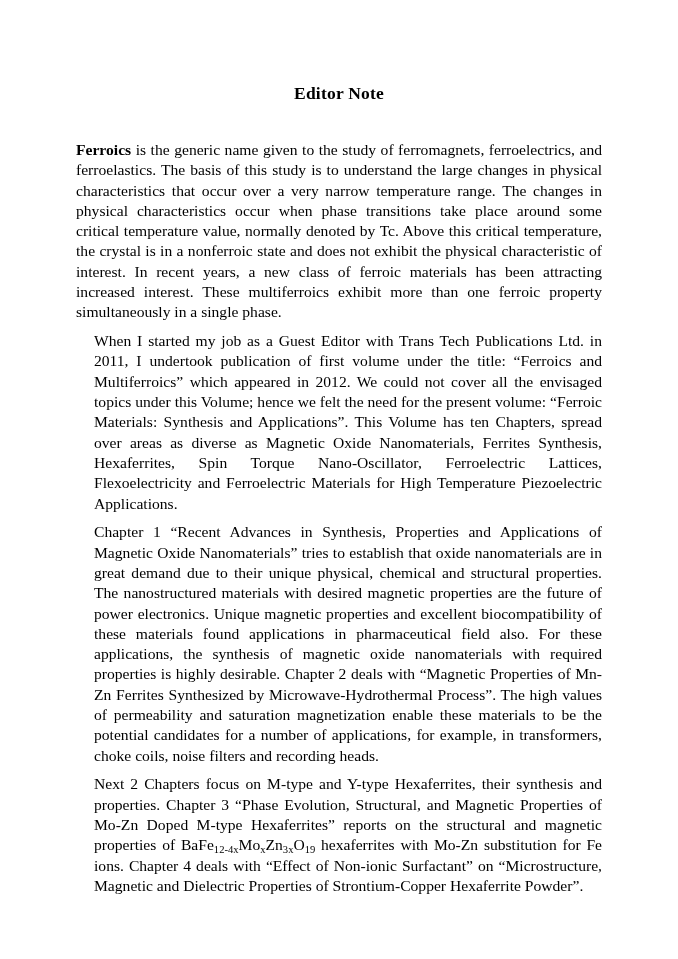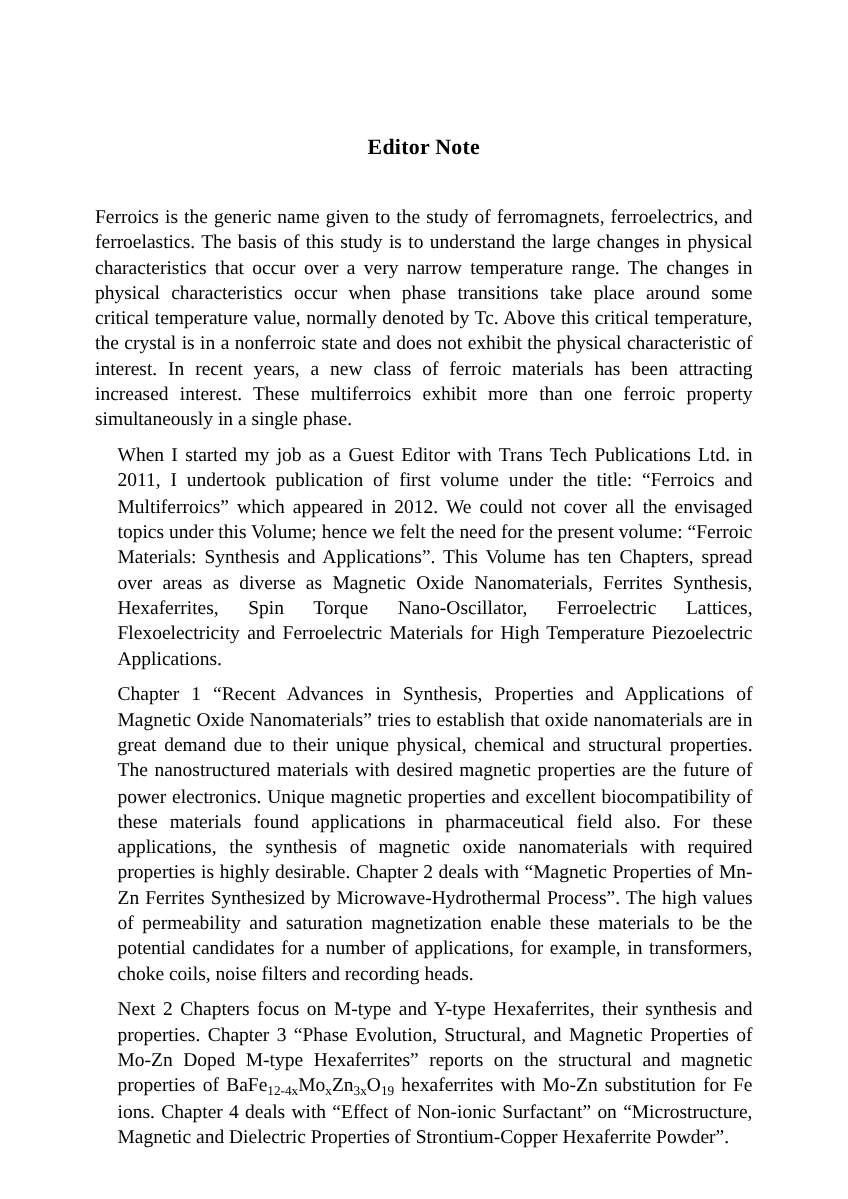--- a/index.html
+++ b/index.html
@@ -25,40 +25,40 @@
     position: absolute;
     left: 76px;
     top: 0;
     width: 526px;
   }
   .doc-title {
     font-size: 17.5px;
     font-weight: bold;
     text-align: center;
     margin: 0;
-    padding-top: 107px;
+    padding-top: 83px;
     letter-spacing: 0.2px;
   }
   .para {
     font-size: 15.6px;
     line-height: 20.3px;
     text-align: justify;
     text-justify: inter-word;
     margin: 0;
     hyphens: none;
   }
   .para-first {
     margin-top: 36px;
   }
   .para + .para {
     margin-top: 8.5px;
     margin-left: 18px;
   }
   .lead-bold {
-    font-weight: normal;
+    font-weight: bold;
   }
   
   .formula sub {
     font-size: 0.68em;
     line-height: 0;
     vertical-align: baseline;
     position: relative;
     bottom: -0.28em;
   }
   .nowrap { white-space: nowrap; }

